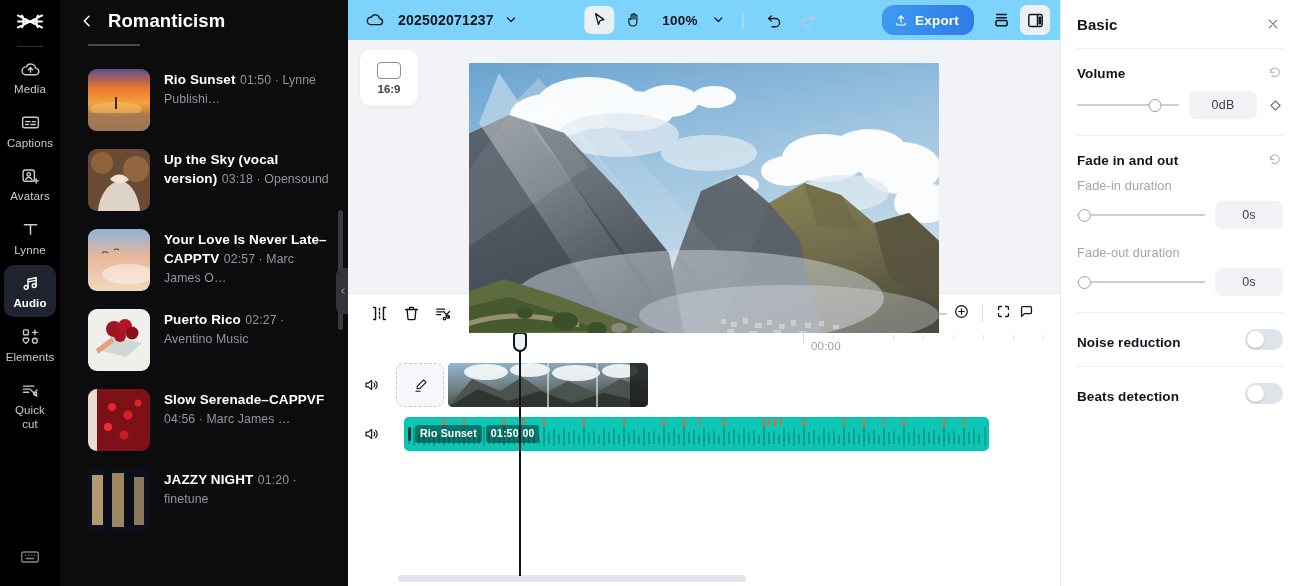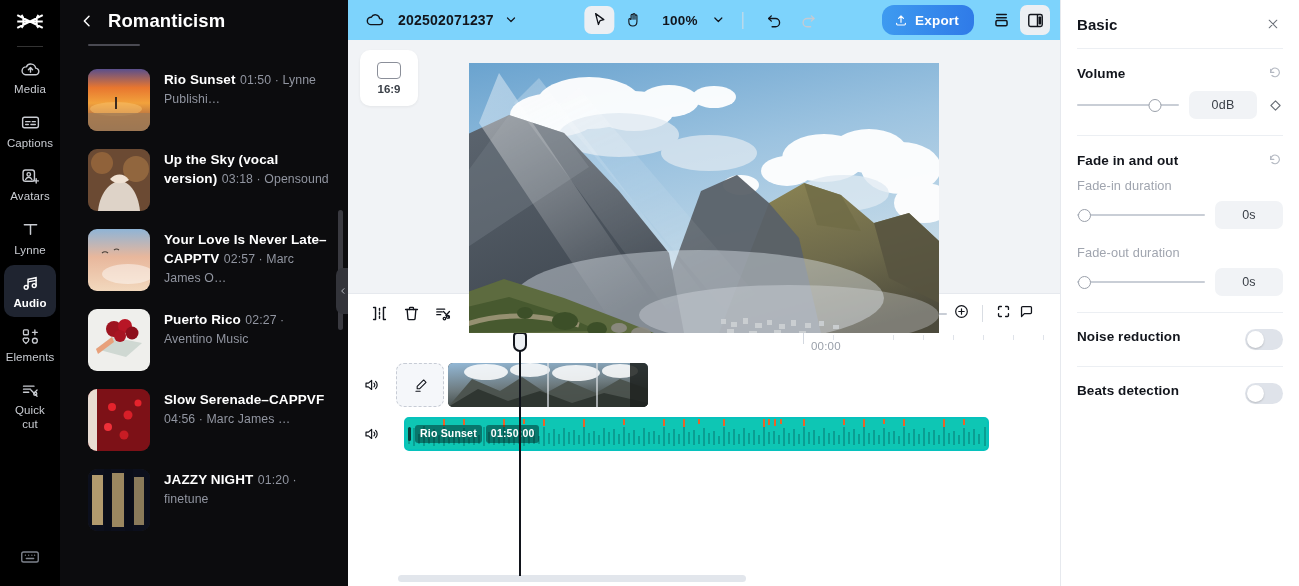--- a/index.html
+++ b/index.html
@@ -213,21 +213,21 @@
     background: #fff; border: 1.6px solid #9aa0aa; transform: translateX(-50%);
   }
   .val-box {
     width: 68px; height: 28px; background: #f1f3f6; border-radius: 7px;
     display: flex; align-items: center; justify-content: center;
     font-size: 12.5px; color: #3b4048; cursor: pointer; flex-shrink: 0; letter-spacing:.2px;
   }
   .kf-ico { width: 16px; height: 16px; cursor: pointer; flex-shrink:0; display:flex; align-items:center; justify-content:center;}
   .kf-ico svg { width: 13px; height: 13px; }
   .sub-label { font-size: 12.8px; color: #a0a5af; padding-bottom: 8px; letter-spacing:.1px; }
-  .toggle-row { display: flex; align-items: flex-start; justify-content: space-between; padding: 16px 0; }
+  .toggle-row { display: flex; align-items: flex-end; justify-content: space-between; padding: 16px 0; }
   .tgl-label { font-size: 13.5px; font-weight: 700; color: #12151c; letter-spacing:.1px; }
   .toggle {
     width: 38px; height: 21px; border-radius: 11px; background: #dfe3ea;
     position: relative; cursor: pointer; flex-shrink:0;
   }
   .toggle .knob {
     position: absolute; top: 2px; left: 2px; width: 17px; height: 17px;
     border-radius: 50%; background: #fff; box-shadow: 0 1px 2px rgba(0,0,0,.18);
   }
 </style>

